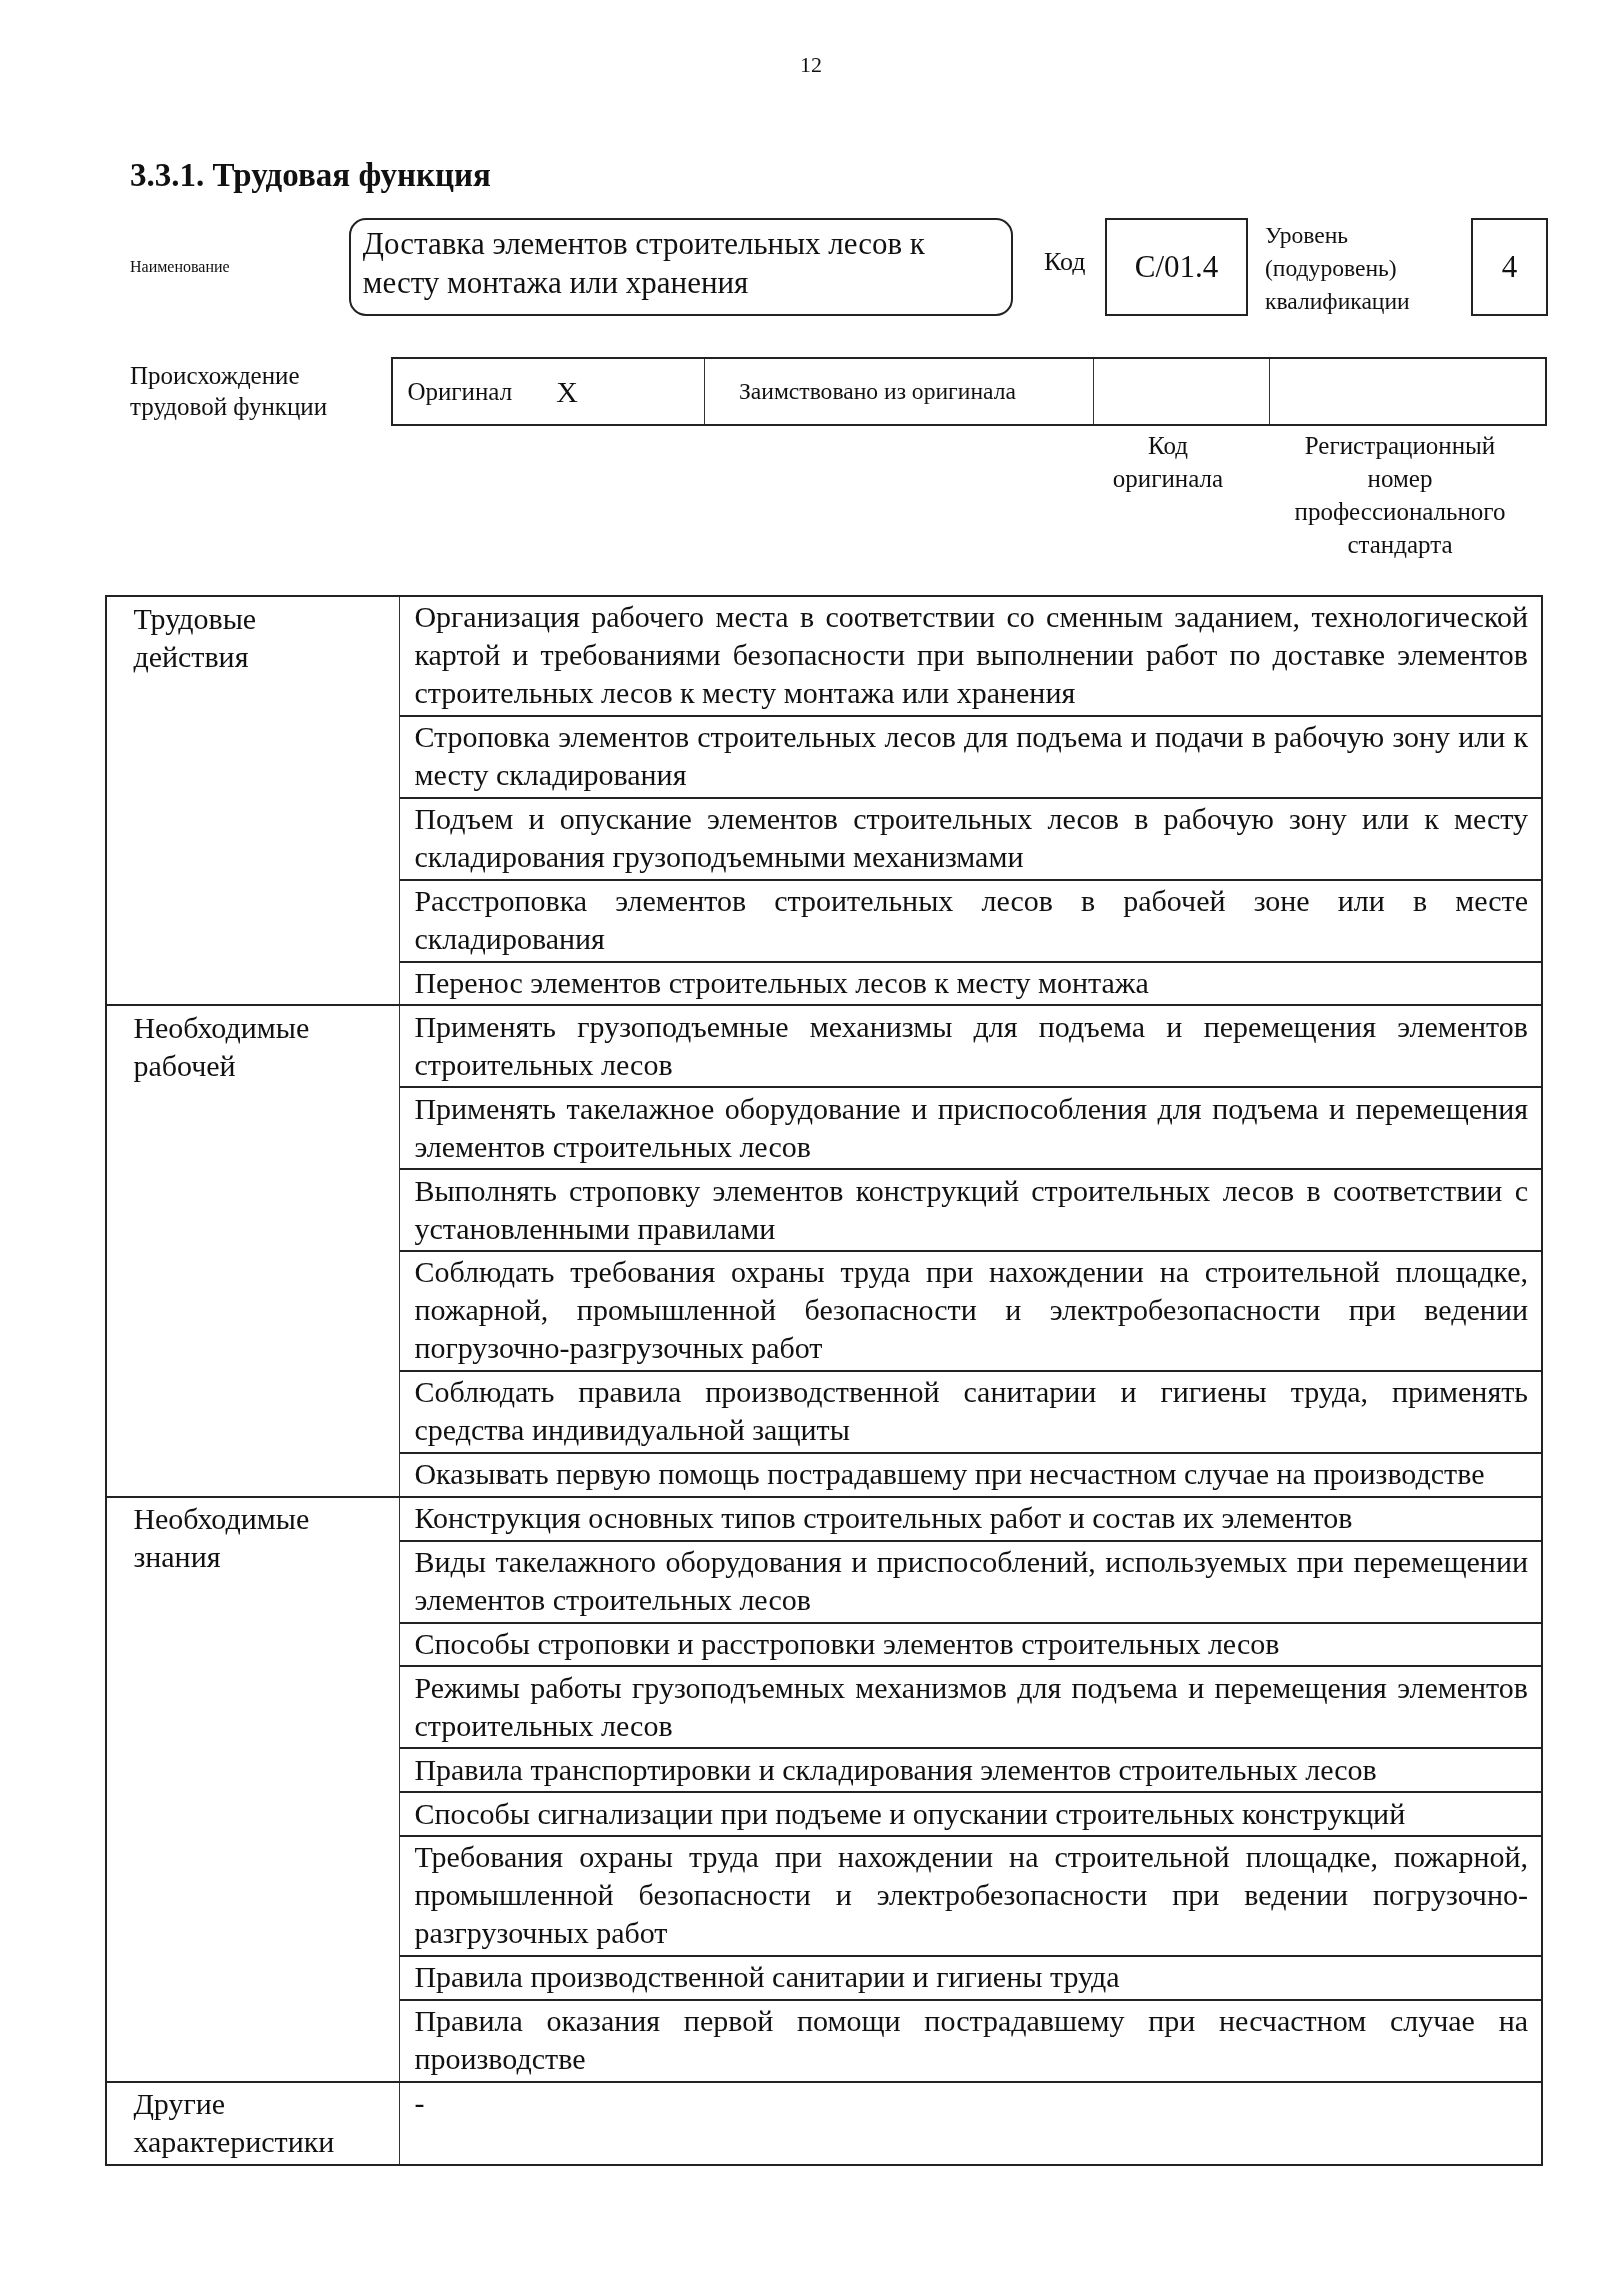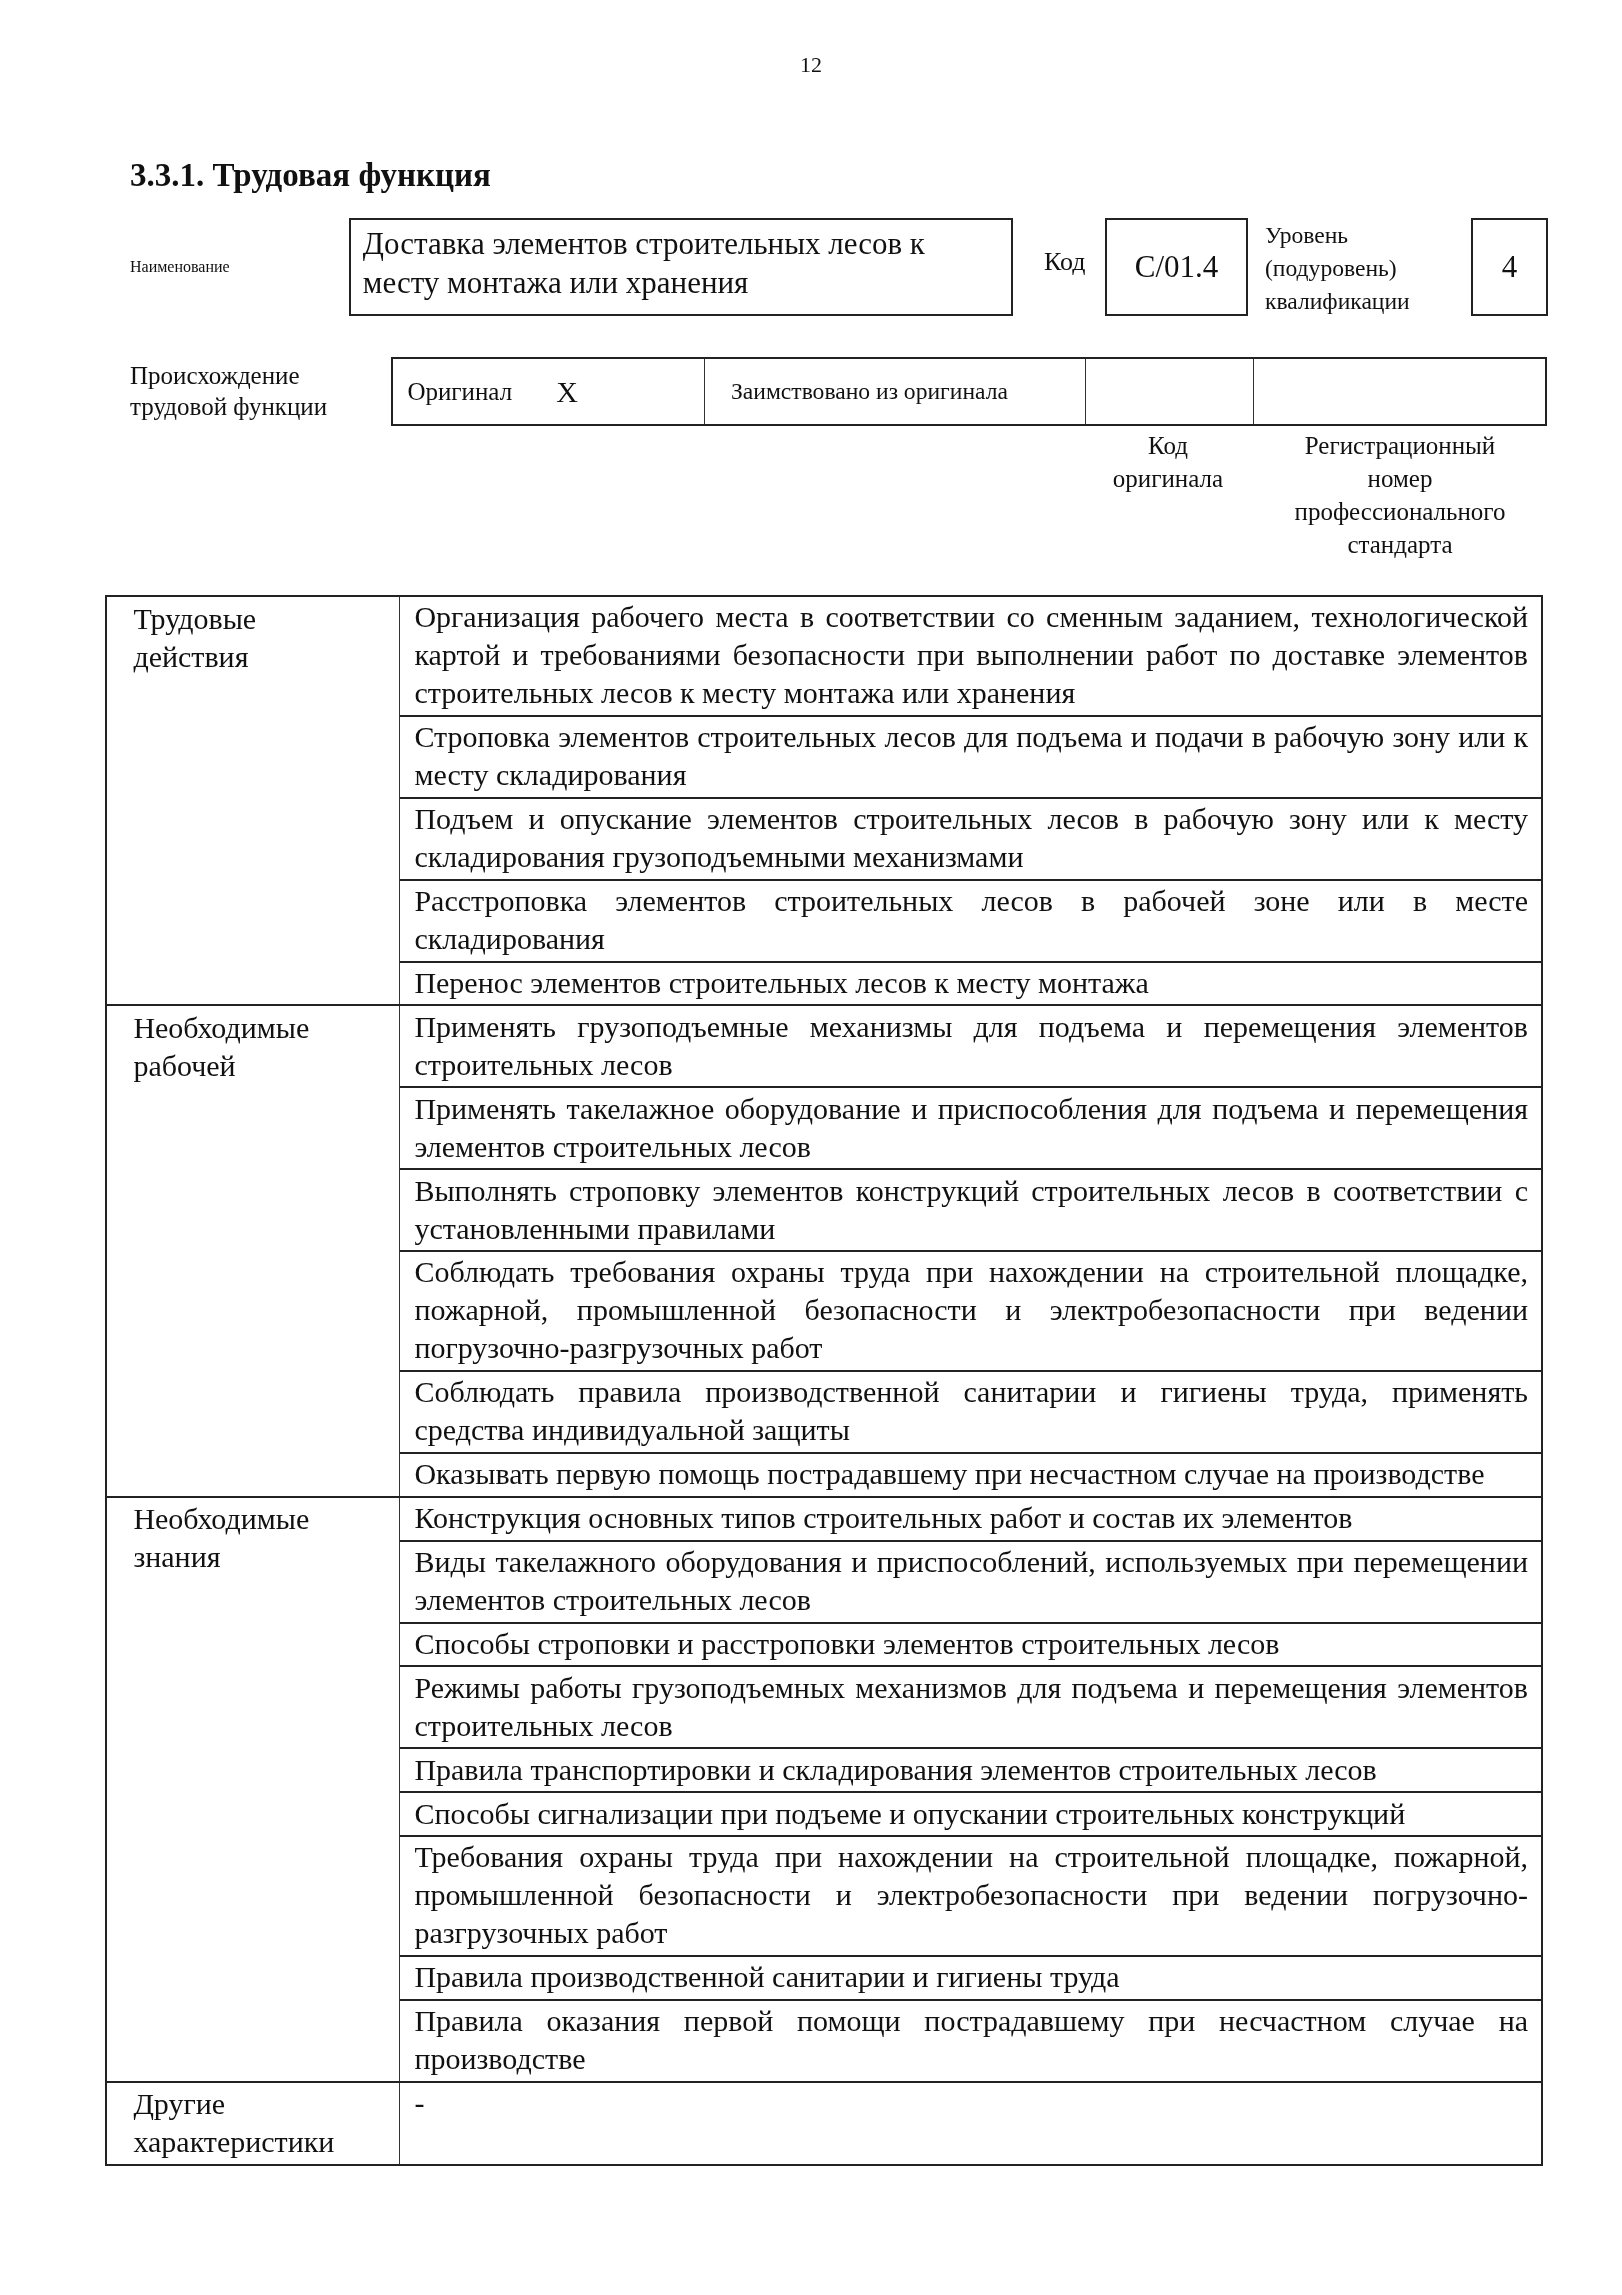--- a/index.html
+++ b/index.html
@@ -5,29 +5,29 @@
   html, body { margin:0; padding:0; background:#ffffff; }
   body { width:1622px; height:2295px; position:relative; overflow:hidden;
          font-family:"Liberation Serif","DejaVu Serif",serif; color:#111; }
   .abs { position:absolute; }
   .pagenum { left:0; width:1622px; top:52px; text-align:center; font-size:22px; }
   .heading { left:130px; top:157px; font-size:33px; font-weight:bold; }
   .lbl { font-size:16px; line-height:31px; }
   .box { border:2px solid #222; box-sizing:border-box; }
   .name-label { left:130px; top:251px; }
   .name-box { left:349px; top:218px; width:664px; height:98px; padding:3.9px 11.8px;
-              font-size:31px; line-height:39px; }
+              font-size:31px; line-height:39px;border-radius:17px; }
   .code-label { left:1044px; top:247px; font-size:26px; }
   .code-box { left:1105px; top:218px; width:143px; height:98px; display:flex;
               align-items:center; justify-content:center; font-size:31px; }
   .level-label { left:1265px; top:219px; font-size:23.6px; line-height:33px; }
   .level-box { left:1471px; top:218px; width:77px; height:98px; display:flex;
                align-items:center; justify-content:center; font-size:31px; }
   .origin-label { left:130px; top:360px; font-size:25px; line-height:31px; }
-  .origin-table { left:391px; top:357px; width:1156px; height:69px; display:flex; }
+  .origin-table { left:391px; top:357px; width:1156px; height:69px; display:flex;gap:8px; }
   .origin-table > div { border-right:1.3px solid #333; box-sizing:border-box; height:100%;
                         display:flex; align-items:center; }
   .origin-table > div:last-child { border-right:none; }
   .oc1 { width:312px; padding-left:14.4px; font-size:25px; }
   .oc1 .xmark { margin-left:44px; font-size:30px; }
   .oc2 { width:381px; padding-left:26px; font-size:23.6px; }
   .oc3 { width:168px; }
   .oc4 { flex:1; }
   .cap { font-size:25px; line-height:33px; text-align:center; }
   .cap-code { left:1084px; top:429px; width:168px; }

